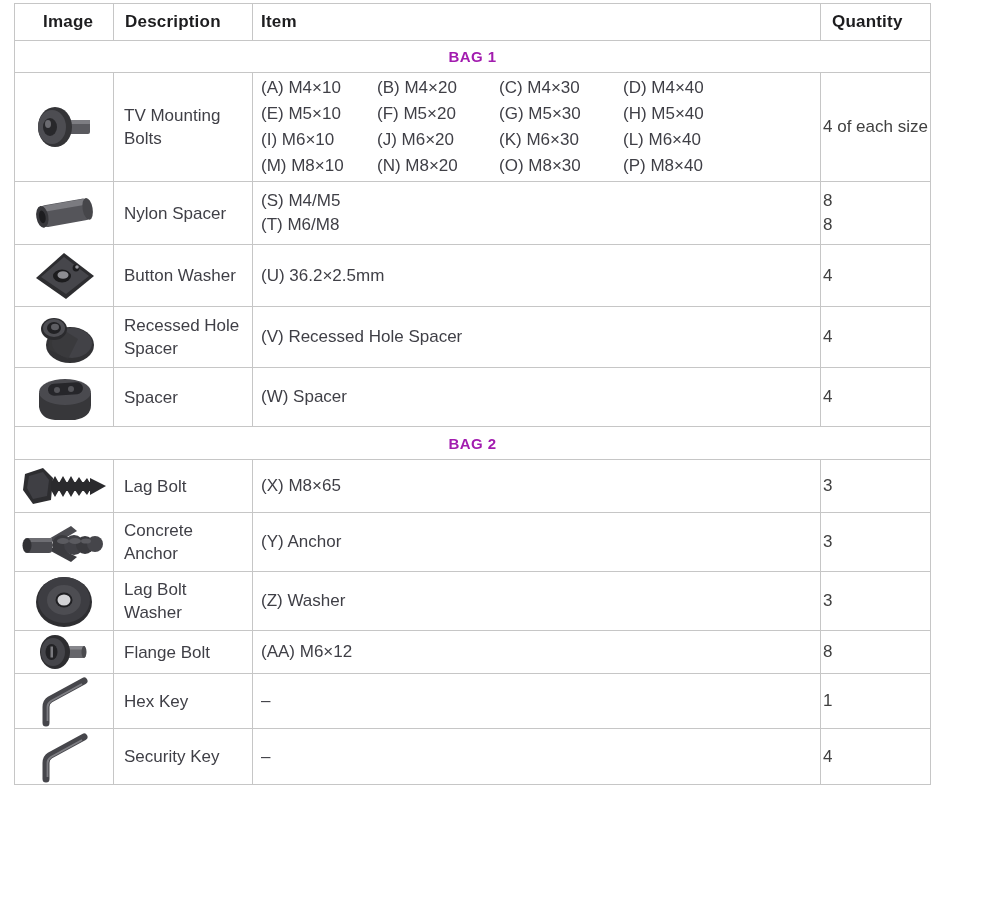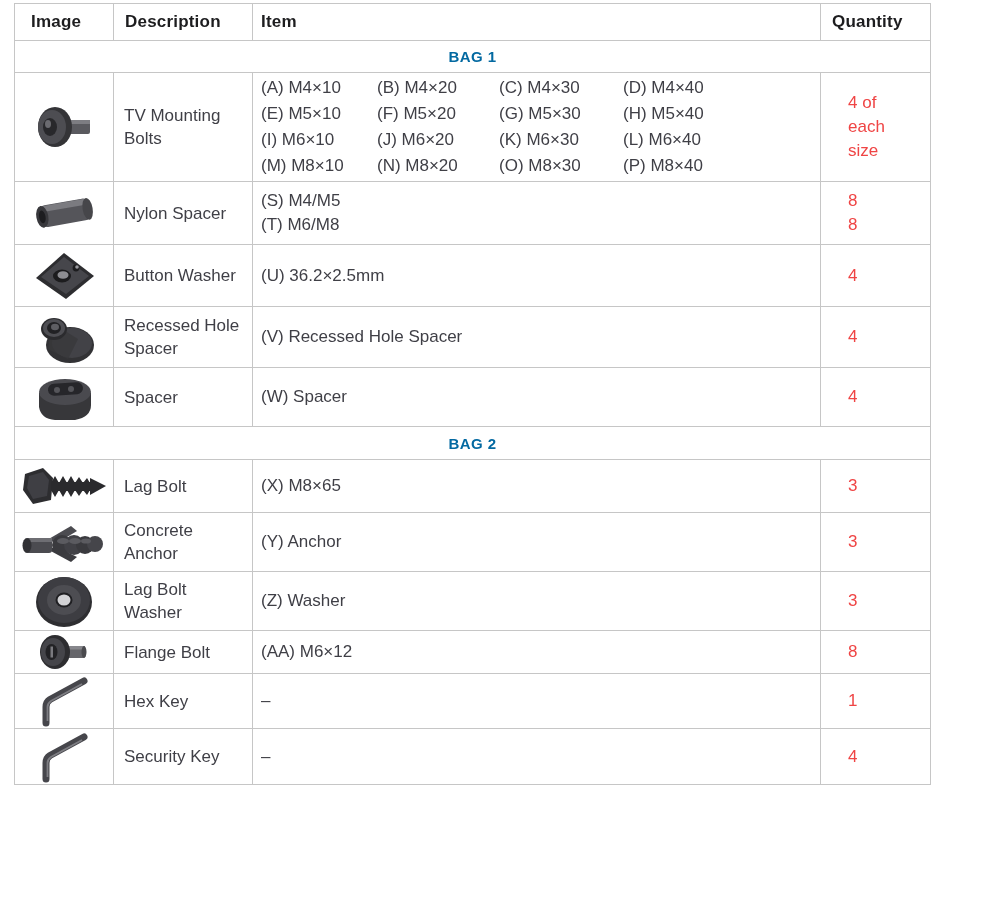--- a/index.html
+++ b/index.html
@@ -1,29 +1,29 @@
 <!DOCTYPE html>
 <html><head>
 <meta charset="utf-8">
 <style>
   html,body{margin:0;padding:0;background:#ffffff;}
   body{font-family:"Liberation Sans", sans-serif;color:#414146;width:983px;height:909px;overflow:hidden;}
   .wrap{padding:3px 0 0 14px;}
   table.parts{border-collapse:collapse;width:916px;table-layout:fixed;}
   table.parts td, table.parts th{border:1px solid #c6c6c6;vertical-align:middle;overflow:hidden;}
   th{font-size:17px;font-weight:bold;color:#1d1d1f;text-align:left;padding:0 8px;letter-spacing:.2px;}
-  th.c-img{padding-left:16px;}
+  th.c-img{padding-left:28px;}
   th.c-desc{padding-left:11px;}
   th.c-qty{padding-left:11px;}
   td.img{text-align:center;padding:1px 0;}
   td.img svg{display:block;margin:0 auto;}
   td.desc{font-size:17px;padding:0 12px 0 10px;line-height:23px;color:#3f3f46;margin-top:13px;}
   td.item{font-size:17px;padding:0 8px;line-height:24px;color:#3f3f46;}
-  td.qty{font-size:17px;padding:0 27px;line-height:24px;color:#ef4444;}
-  td.bag{text-align:center;font-weight:bold;font-size:15px;color:#0369a1;letter-spacing:.4px;}
+  td.qty{font-size:17px;padding:0 2px;line-height:24px;color:#404040;}
+  td.bag{text-align:center;font-weight:bold;font-size:15px;color:#a21caf;letter-spacing:.4px;}
   .bolt-grid{display:grid;grid-template-columns:116px 122px 124px 1fr;line-height:26px;}
 </style>
 </head>
 <body>
 
 <div class="wrap">
 <table class="parts">
   <colgroup>
         <col style="width:99px">
         <col style="width:139px">

